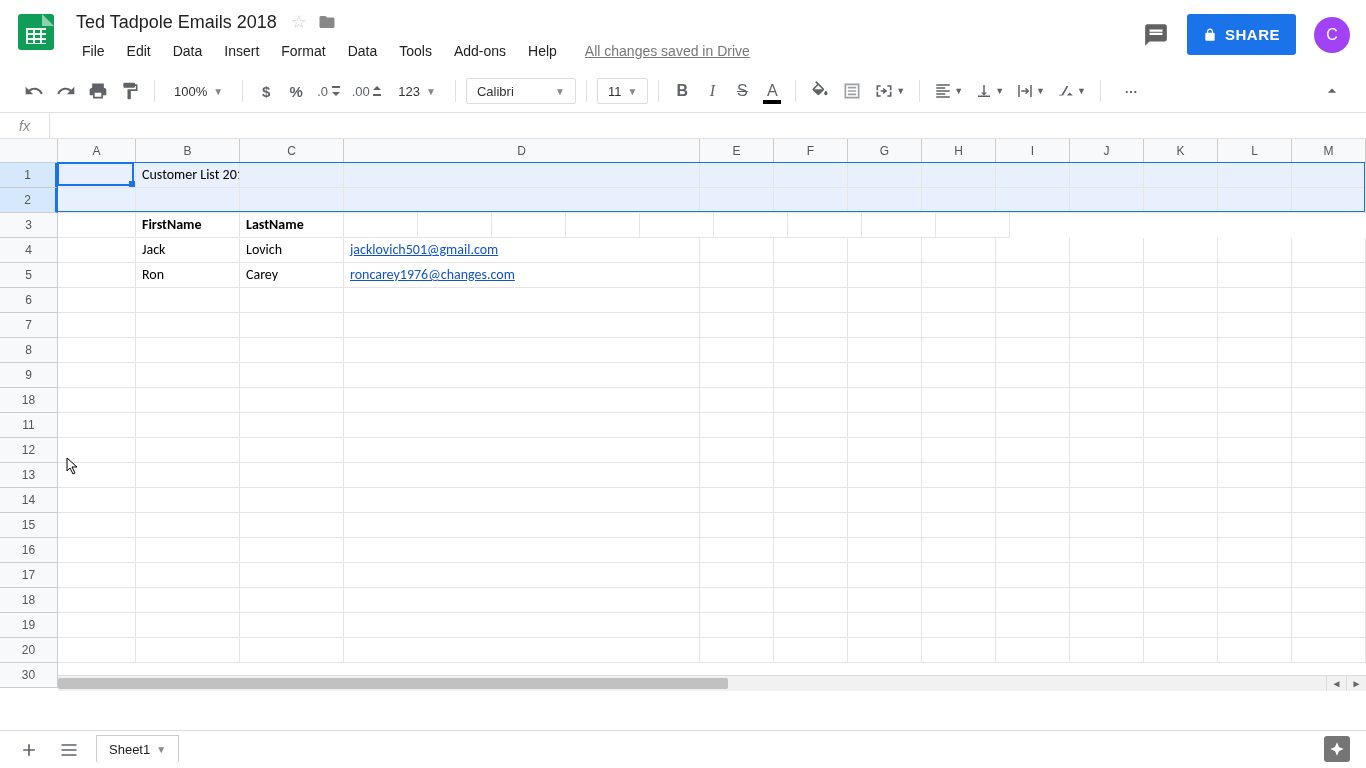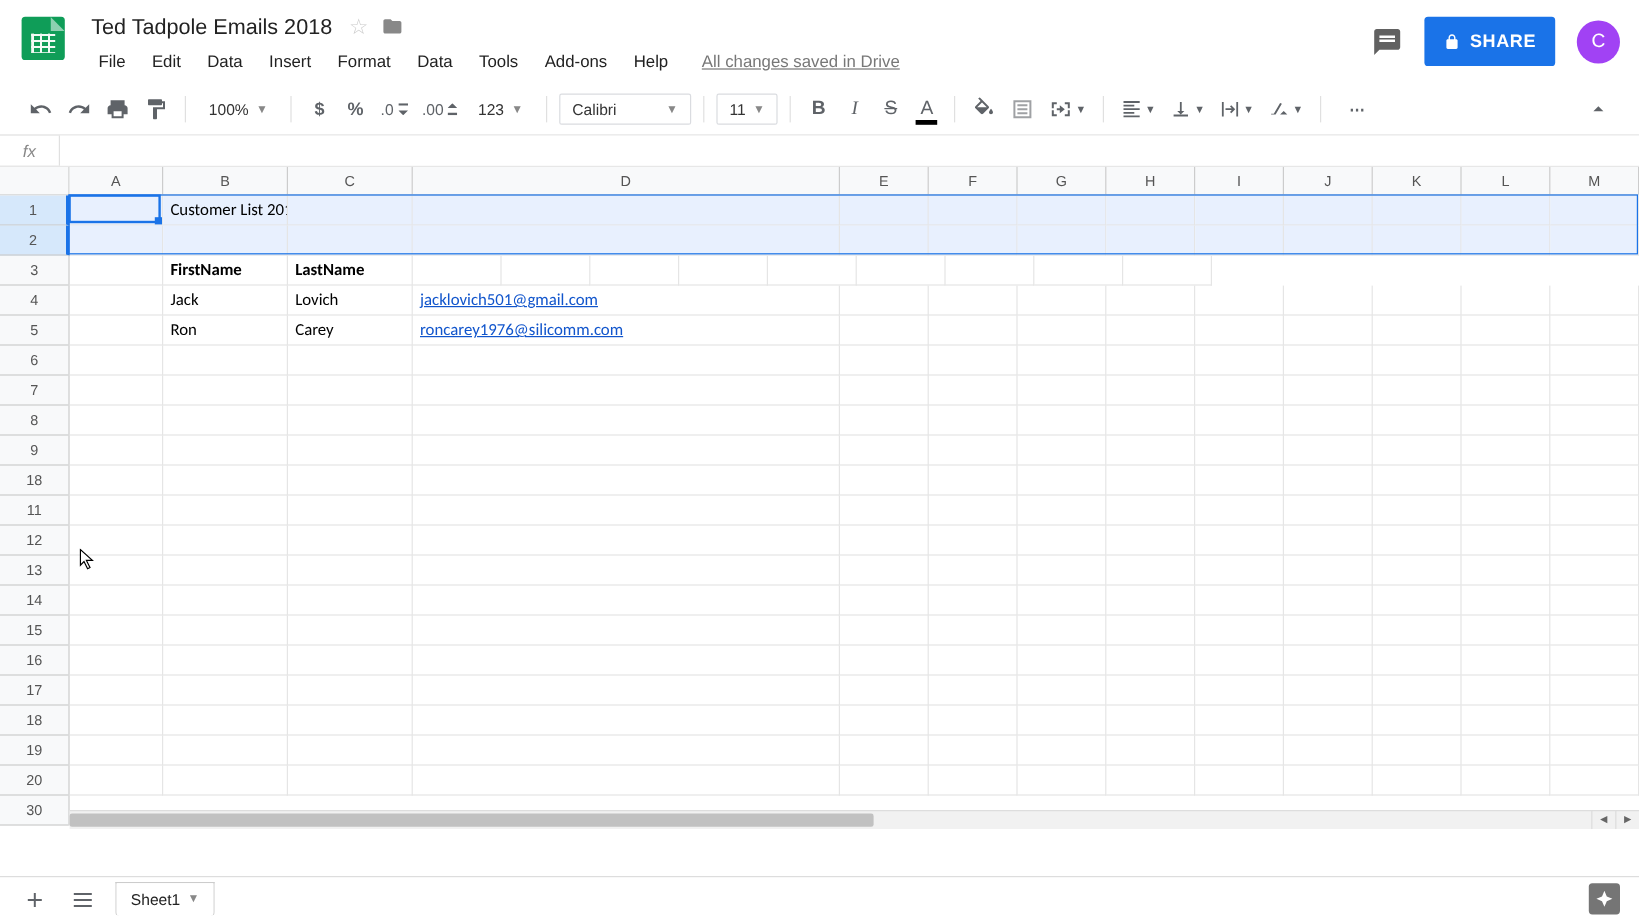--- a/index.html
+++ b/index.html
@@ -358,21 +358,21 @@
         <div class="cell" style="width: 74px;"></div>
         <div class="cell" style="width: 74px;"></div>
         <div class="cell" style="width: 74px;"></div>
         <div class="cell" style="width: 74px;"></div>
         <div class="cell" style="width: 74px;"></div>
       </div>
       <div class="row">
         <div class="cell" style="width: 78px;"></div>
         <div class="cell" style="width: 104px;">Ron</div>
         <div class="cell" style="width: 104px;">Carey</div>
-        <div class="cell" style="width: 356px;"><span class="link">roncarey1976@silicomm.com</span></div>
+        <div class="cell" style="width: 356px;"><span class="link">roncarey1976@changes.com</span></div>
         <div class="cell" style="width: 74px;"></div>
         <div class="cell" style="width: 74px;"></div>
         <div class="cell" style="width: 74px;"></div>
         <div class="cell" style="width: 74px;"></div>
         <div class="cell" style="width: 74px;"></div>
         <div class="cell" style="width: 74px;"></div>
         <div class="cell" style="width: 74px;"></div>
         <div class="cell" style="width: 74px;"></div>
         <div class="cell" style="width: 74px;"></div>
       </div>

